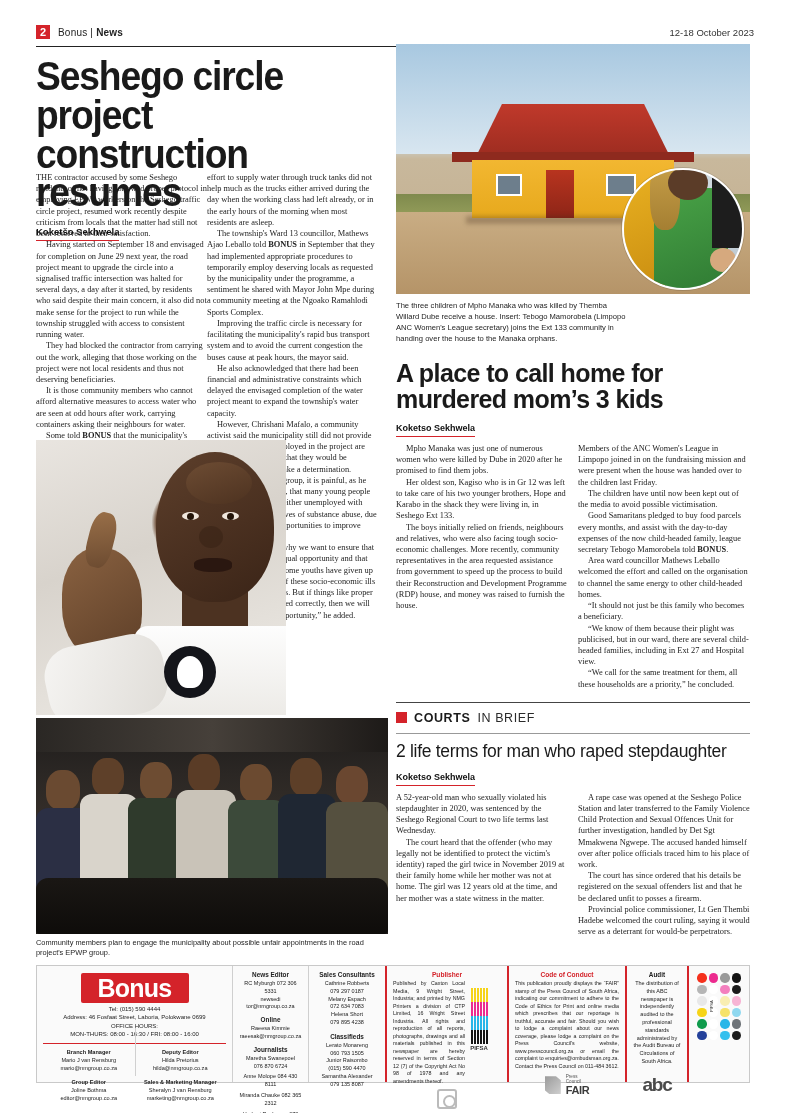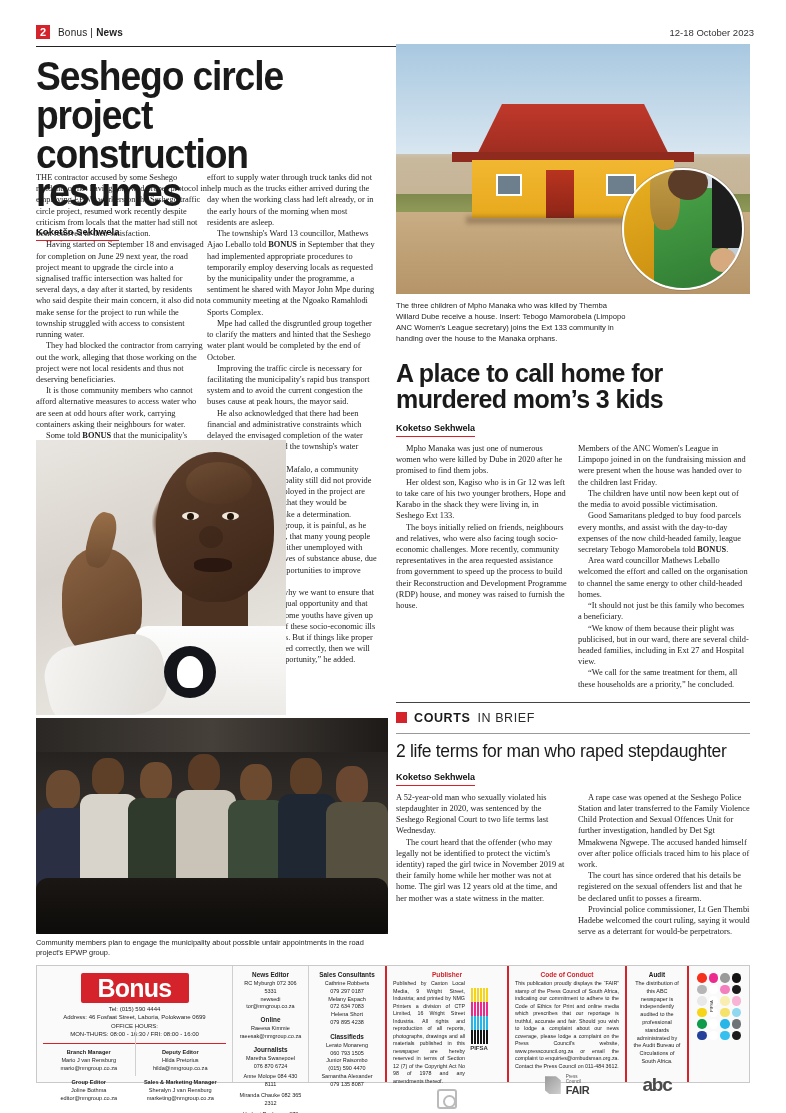--- a/index.html
+++ b/index.html
@@ -324,21 +324,20 @@
           <p>Having started on September 18 and envisaged for completion on June 29 next year, the road project meant to upgrade the circle into a signalised traffic intersection was halted for several days, a day after it started, by residents who said despite their main concern, it also did not make sense for the project to run while the township struggled with access to consistent running water.</p>
           <p>They had blocked the contractor from carrying out the work, alleging that those working on the project were not local residents and thus not deserving beneficiaries.</p>
           <p>It is those community members who cannot afford alternative measures to access water who are seen at odd hours after work, carrying containers asking their neighbours for water.</p>
           <p><span>Some told </span><b>BONUS</b><span> that the municipality's</span></p>
         </div>
       </div>
       <div class="col">
         <div class="bodytext">
           <p class="first">effort to supply water through truck tanks did not help much as the trucks either arrived during the day when the working class had left already, or in the early hours of the morning when most residents are asleep.</p>
           <p><span>The township's Ward 13 councillor, Mathews Ajao Leballo told </span><b>BONUS</b><span> in September that they had implemented appropriate procedures to temporarily employ deserving locals as requested by the municipality under the programme, a sentiment he shared with Mayor John Mpe during a community meeting at the Ngoako Ramahlodi Sports Complex.</span></p>
-          <p>Mpe had called the disgruntled group together to clarify the matters and hinted that the Seshego water plant would be completed by the end of October.</p>
           <p>Improving the traffic circle is necessary for facilitating the municipality's rapid bus transport system and to avoid the current congestion the buses cause at peak hours, the mayor said.</p>
           <p>He also acknowledged that there had been financial and administrative constraints which delayed the envisaged completion of the water project meant to expand the township's water capacity.</p>
           <p>However, Chrishani Mafalo, a community activist said the municipality still did not provide evidence that those employed in the project are from the township and that they would be observing closely to make a determination.</p>
           <p><span>For Mafalo and his group, it is painful, as he described it to </span><b>BONUS</b><span>, that many young people from the township are either unemployed with qualifications or lead lives of substance abuse, due to a lack of financial opportunities to improve their well-being.</span></p>
           <p>“That is the reason why we want to ensure that everyone receives an equal opportunity and that things are done right. Some youths have given up on their lives because of these socio-economic ills and burden their parents. But if things like proper employment are executed correctly, then we will all eventually get an opportunity,” he added.</p>
         </div>
       </div>
     </div>
   </div>
 

